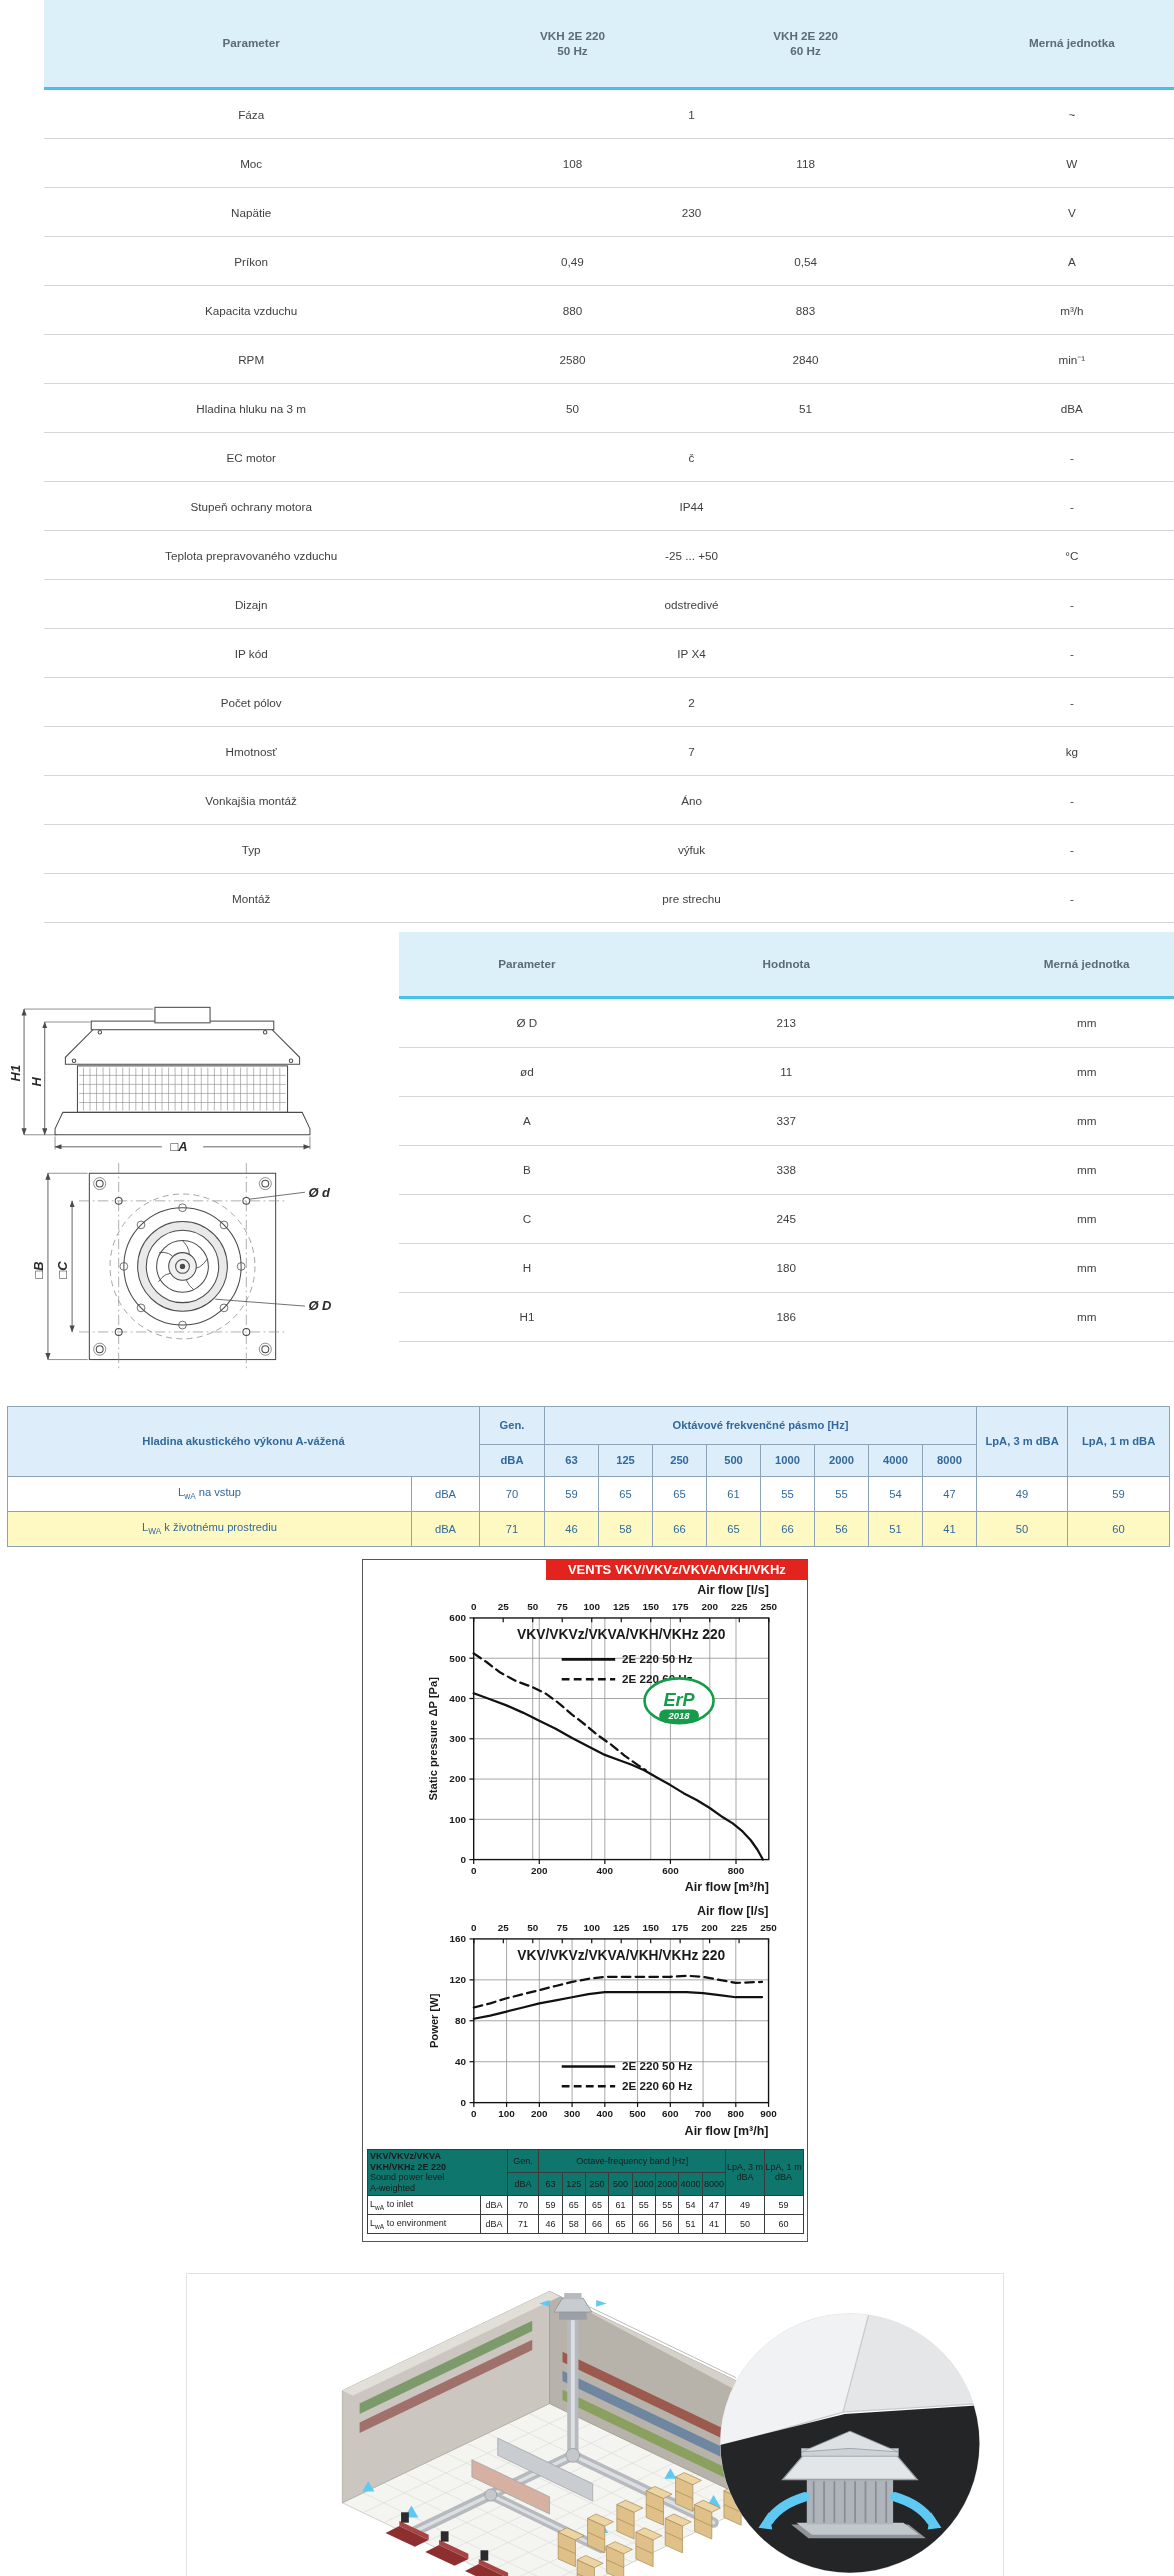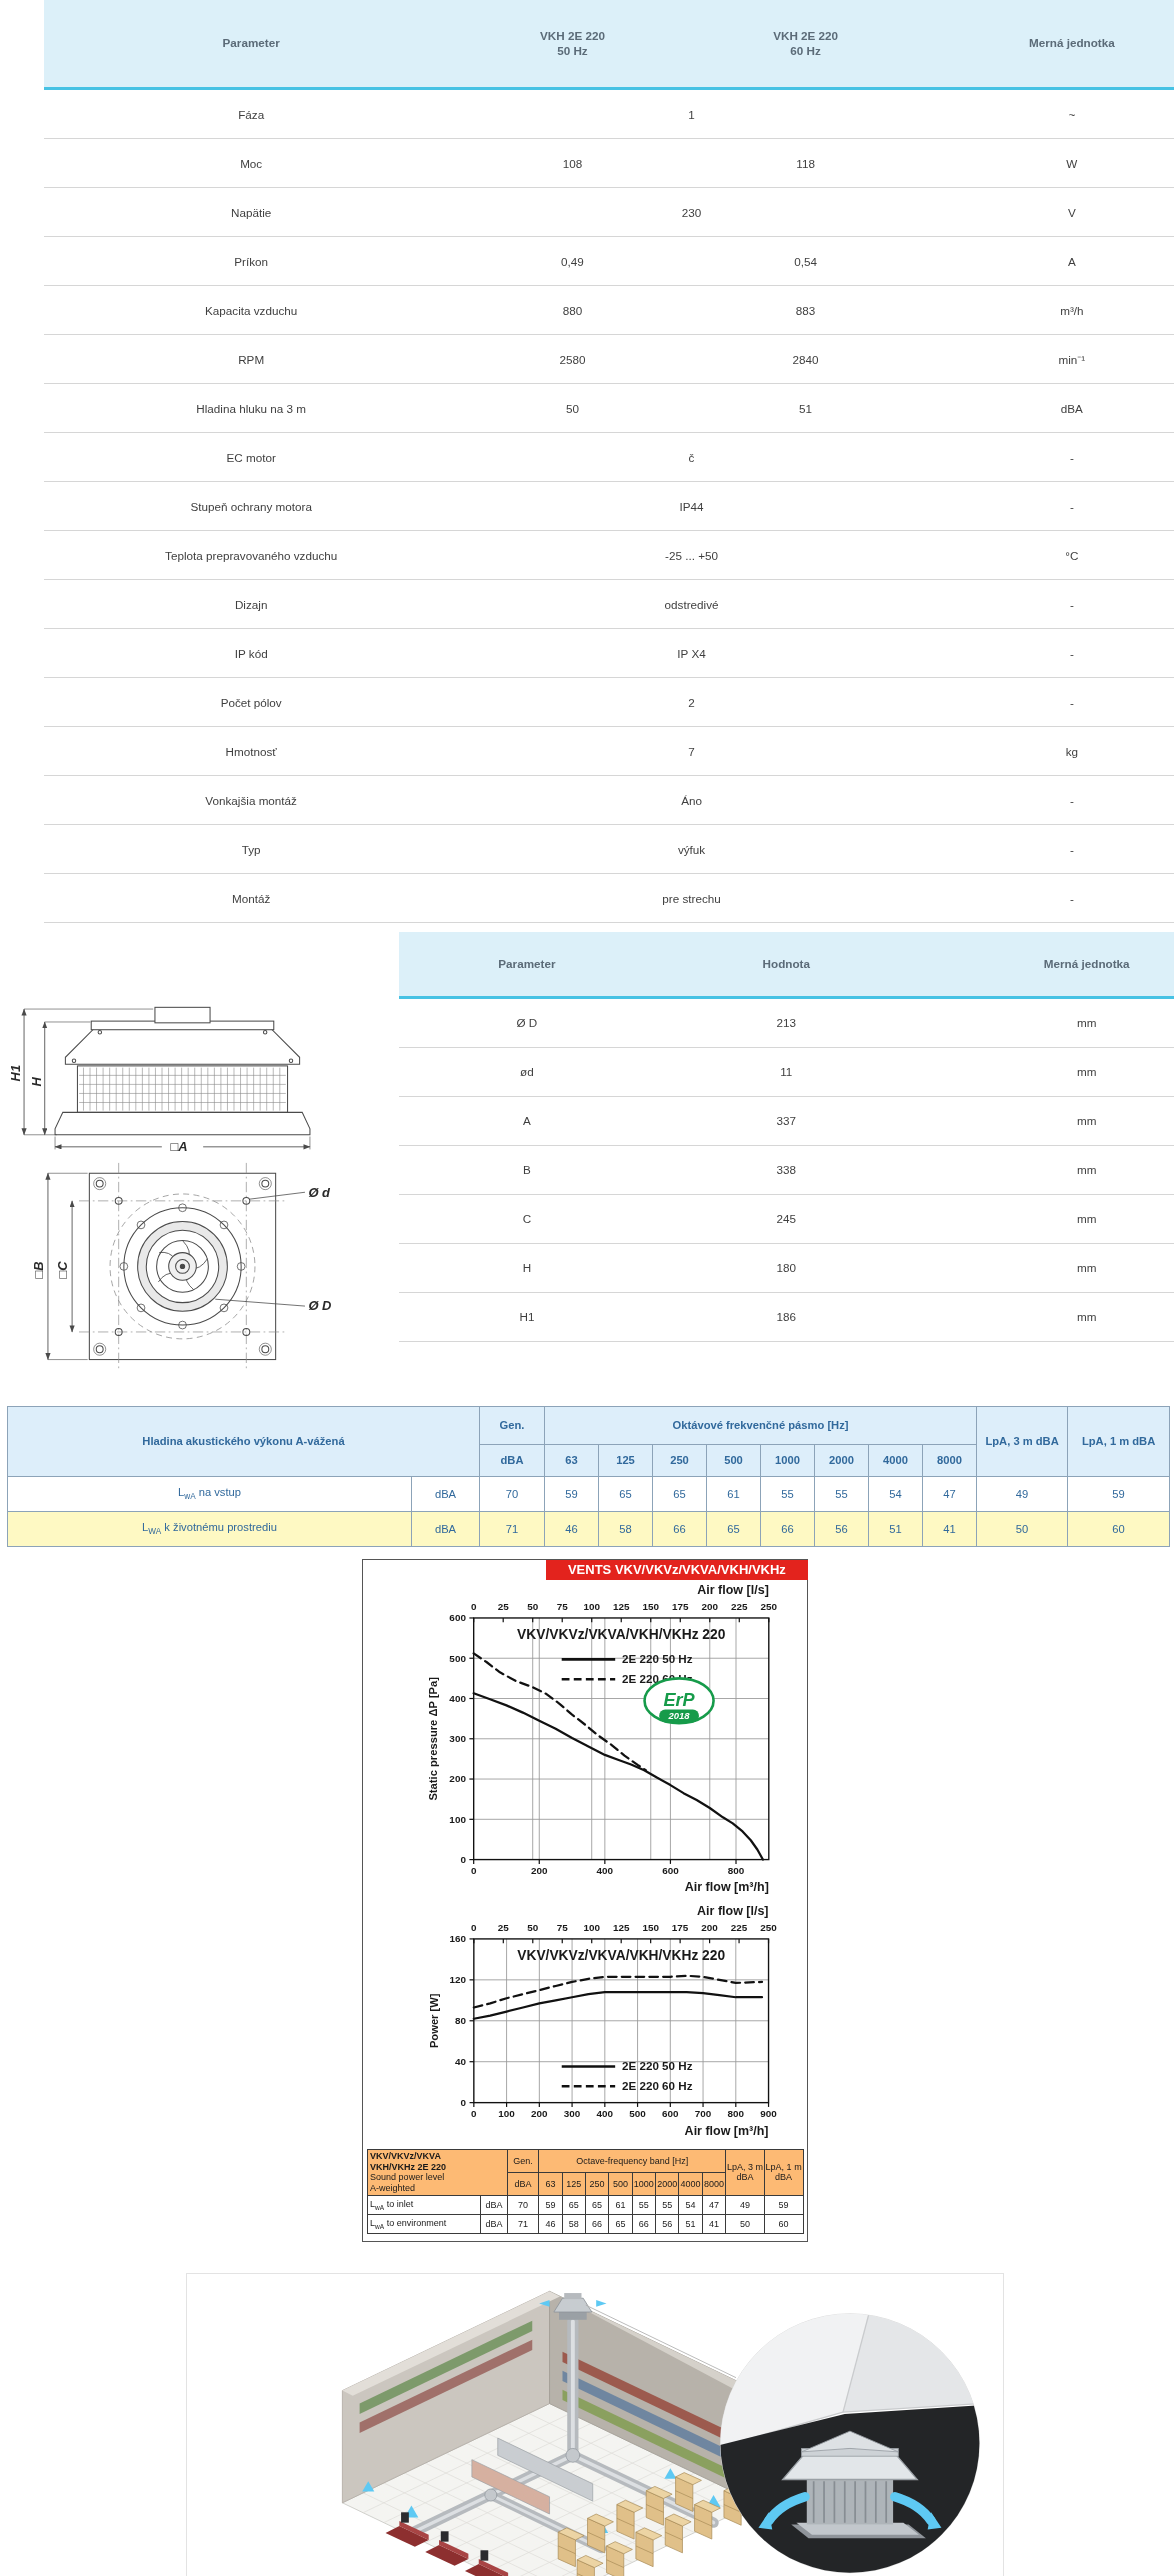--- a/index.html
+++ b/index.html
@@ -32,21 +32,21 @@
   
   .chart-box{position:relative;width:444px;margin:12px 0 0 362px;border:0.9px solid #555;
     background:#fff;padding:20px 0 7px 0;}
   .chart-banner{position:absolute;top:0;right:-0.9px;width:262px;height:20px;line-height:20px;
     background:#e3231d;color:#fff;font-weight:bold;font-size:13px;text-align:center;}
   .chart-box svg{display:block;}
   
   .snd-table{width:437px;margin:5.2px auto 0 auto;table-layout:fixed;}
   .snd-table th,.snd-table td{border:0.9px solid #3a3a3a;font-size:9px;color:#1a1a1a;
     text-align:center;vertical-align:middle;padding:0.9px 0;}
-  .snd-table th{font-weight:normal;background:#fdba74;margin-left:20px;}
+  .snd-table th{font-weight:normal;background:#0f766e;margin-left:20px;}
   .snd-head-left{text-align:left !important;padding-left:2.6px !important;line-height:10.8px;}
   .snd-head-left .b{font-weight:bold;}
   .snd-label{text-align:left !important;padding-left:2.6px !important;}
   .snd-table td{height:16.4px;}
   .snd-table sub{font-size:6.5px;}
   
   .illu-box{width:816px;margin:31px 0 0 186px;border:0.9px solid #e3e3e3;background:#fff;}
 </style>
 </head>
 <body>

